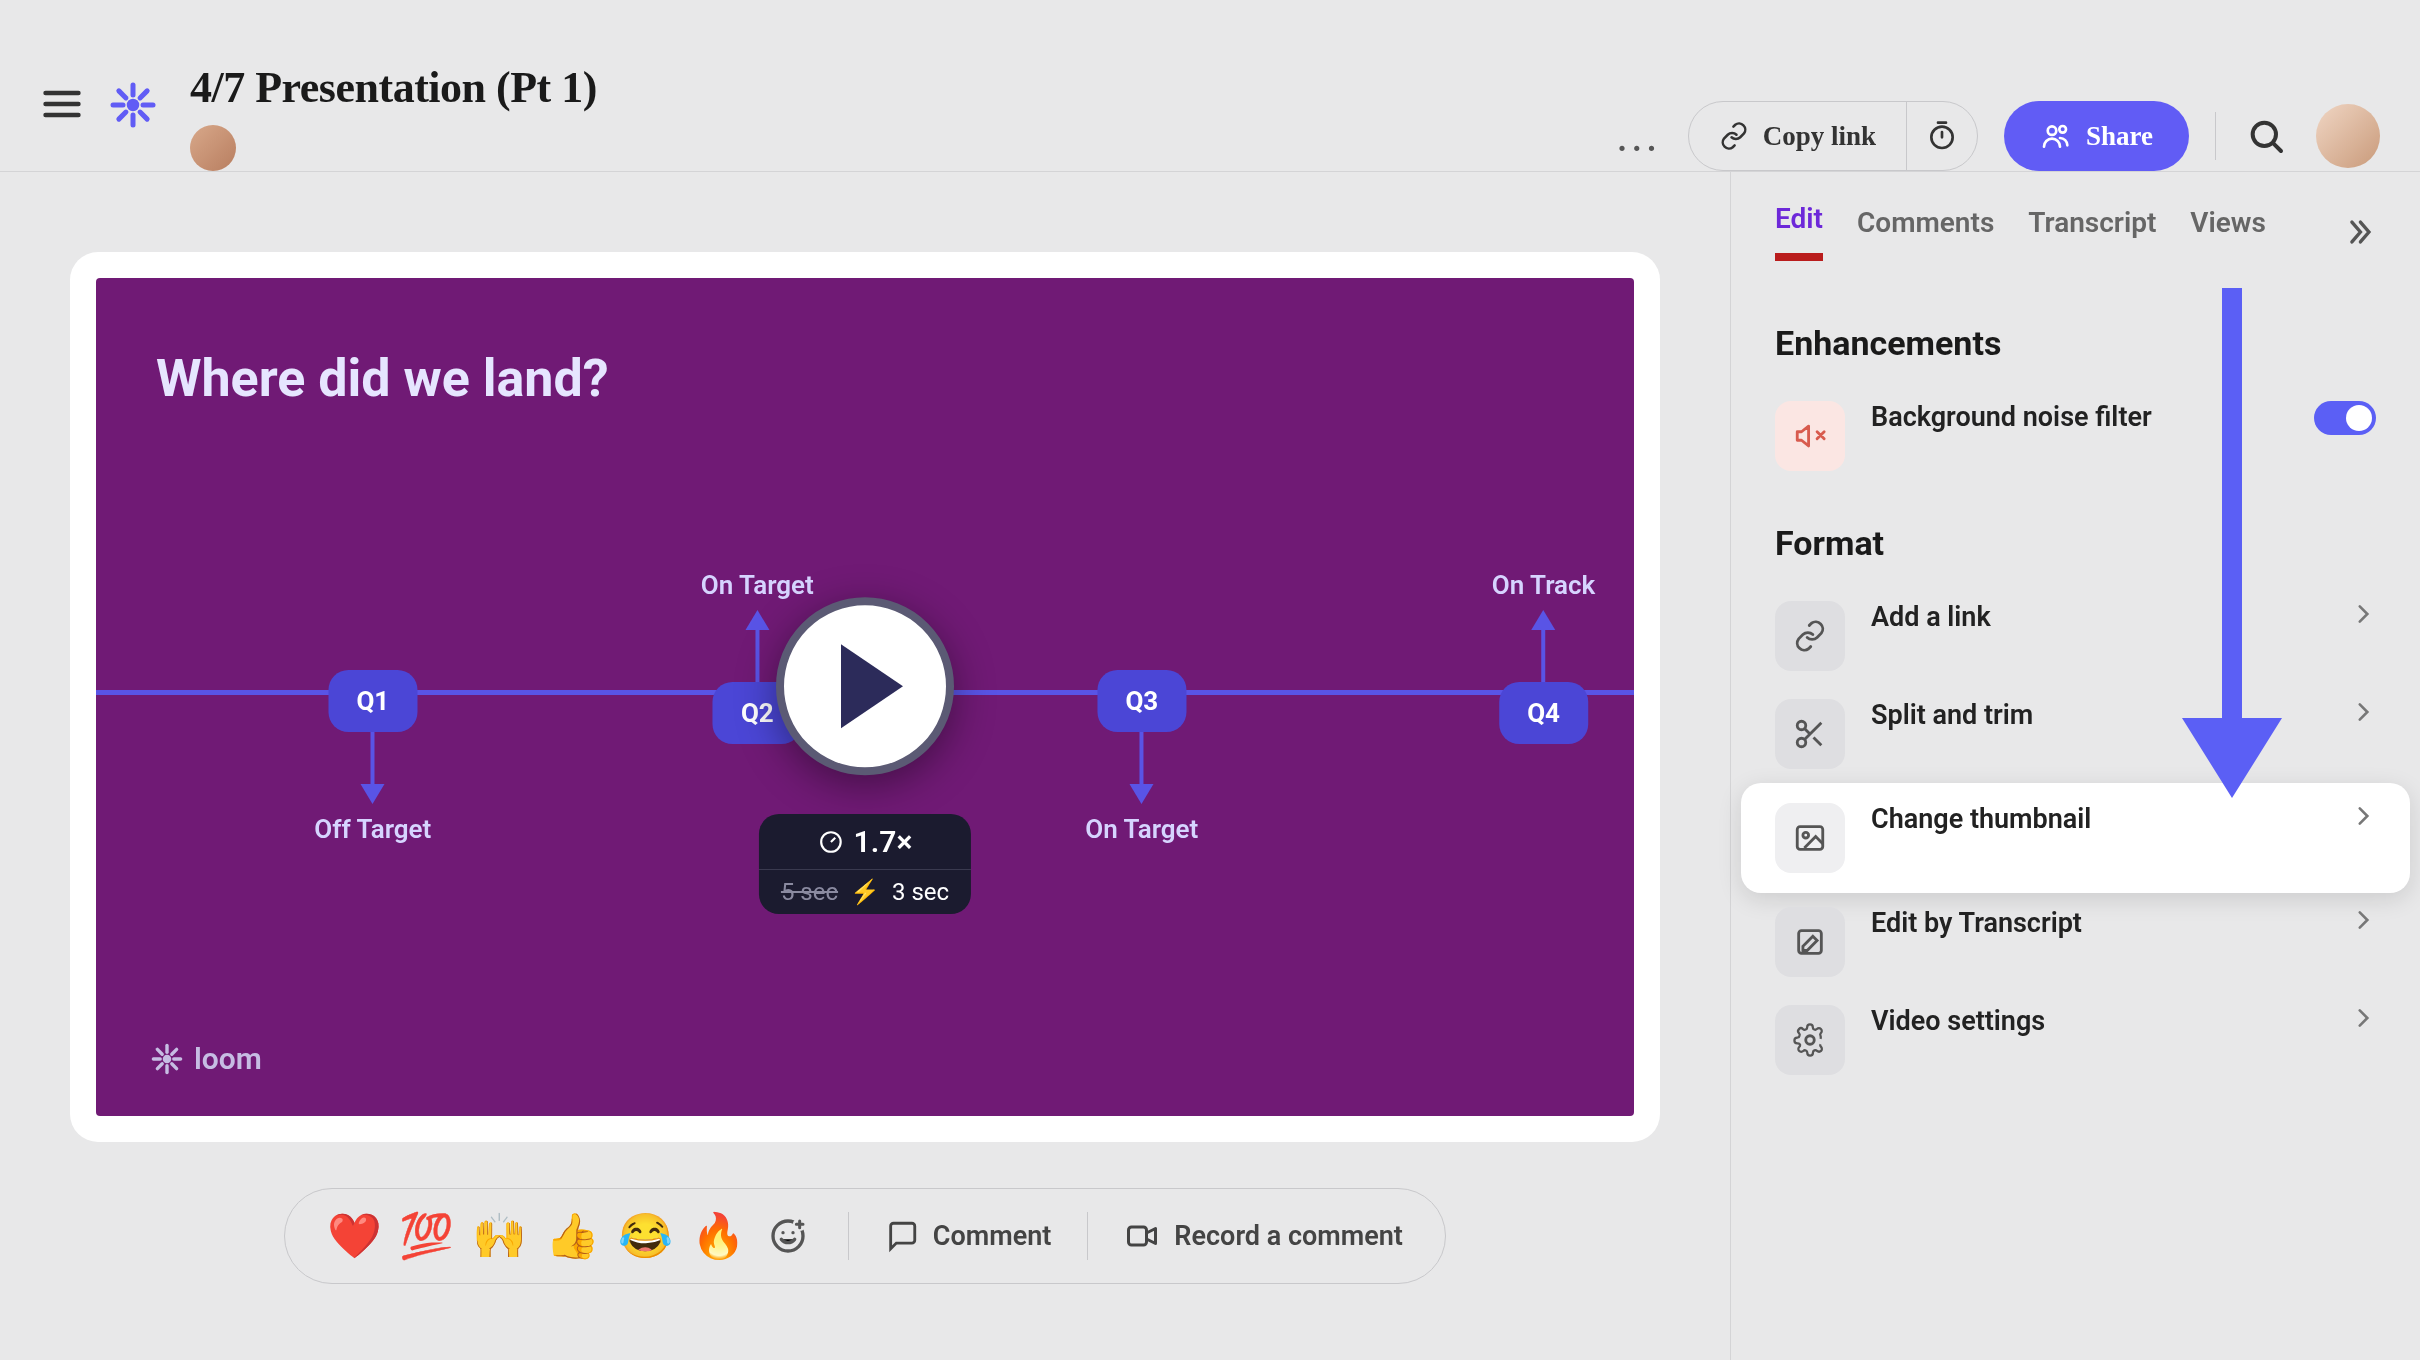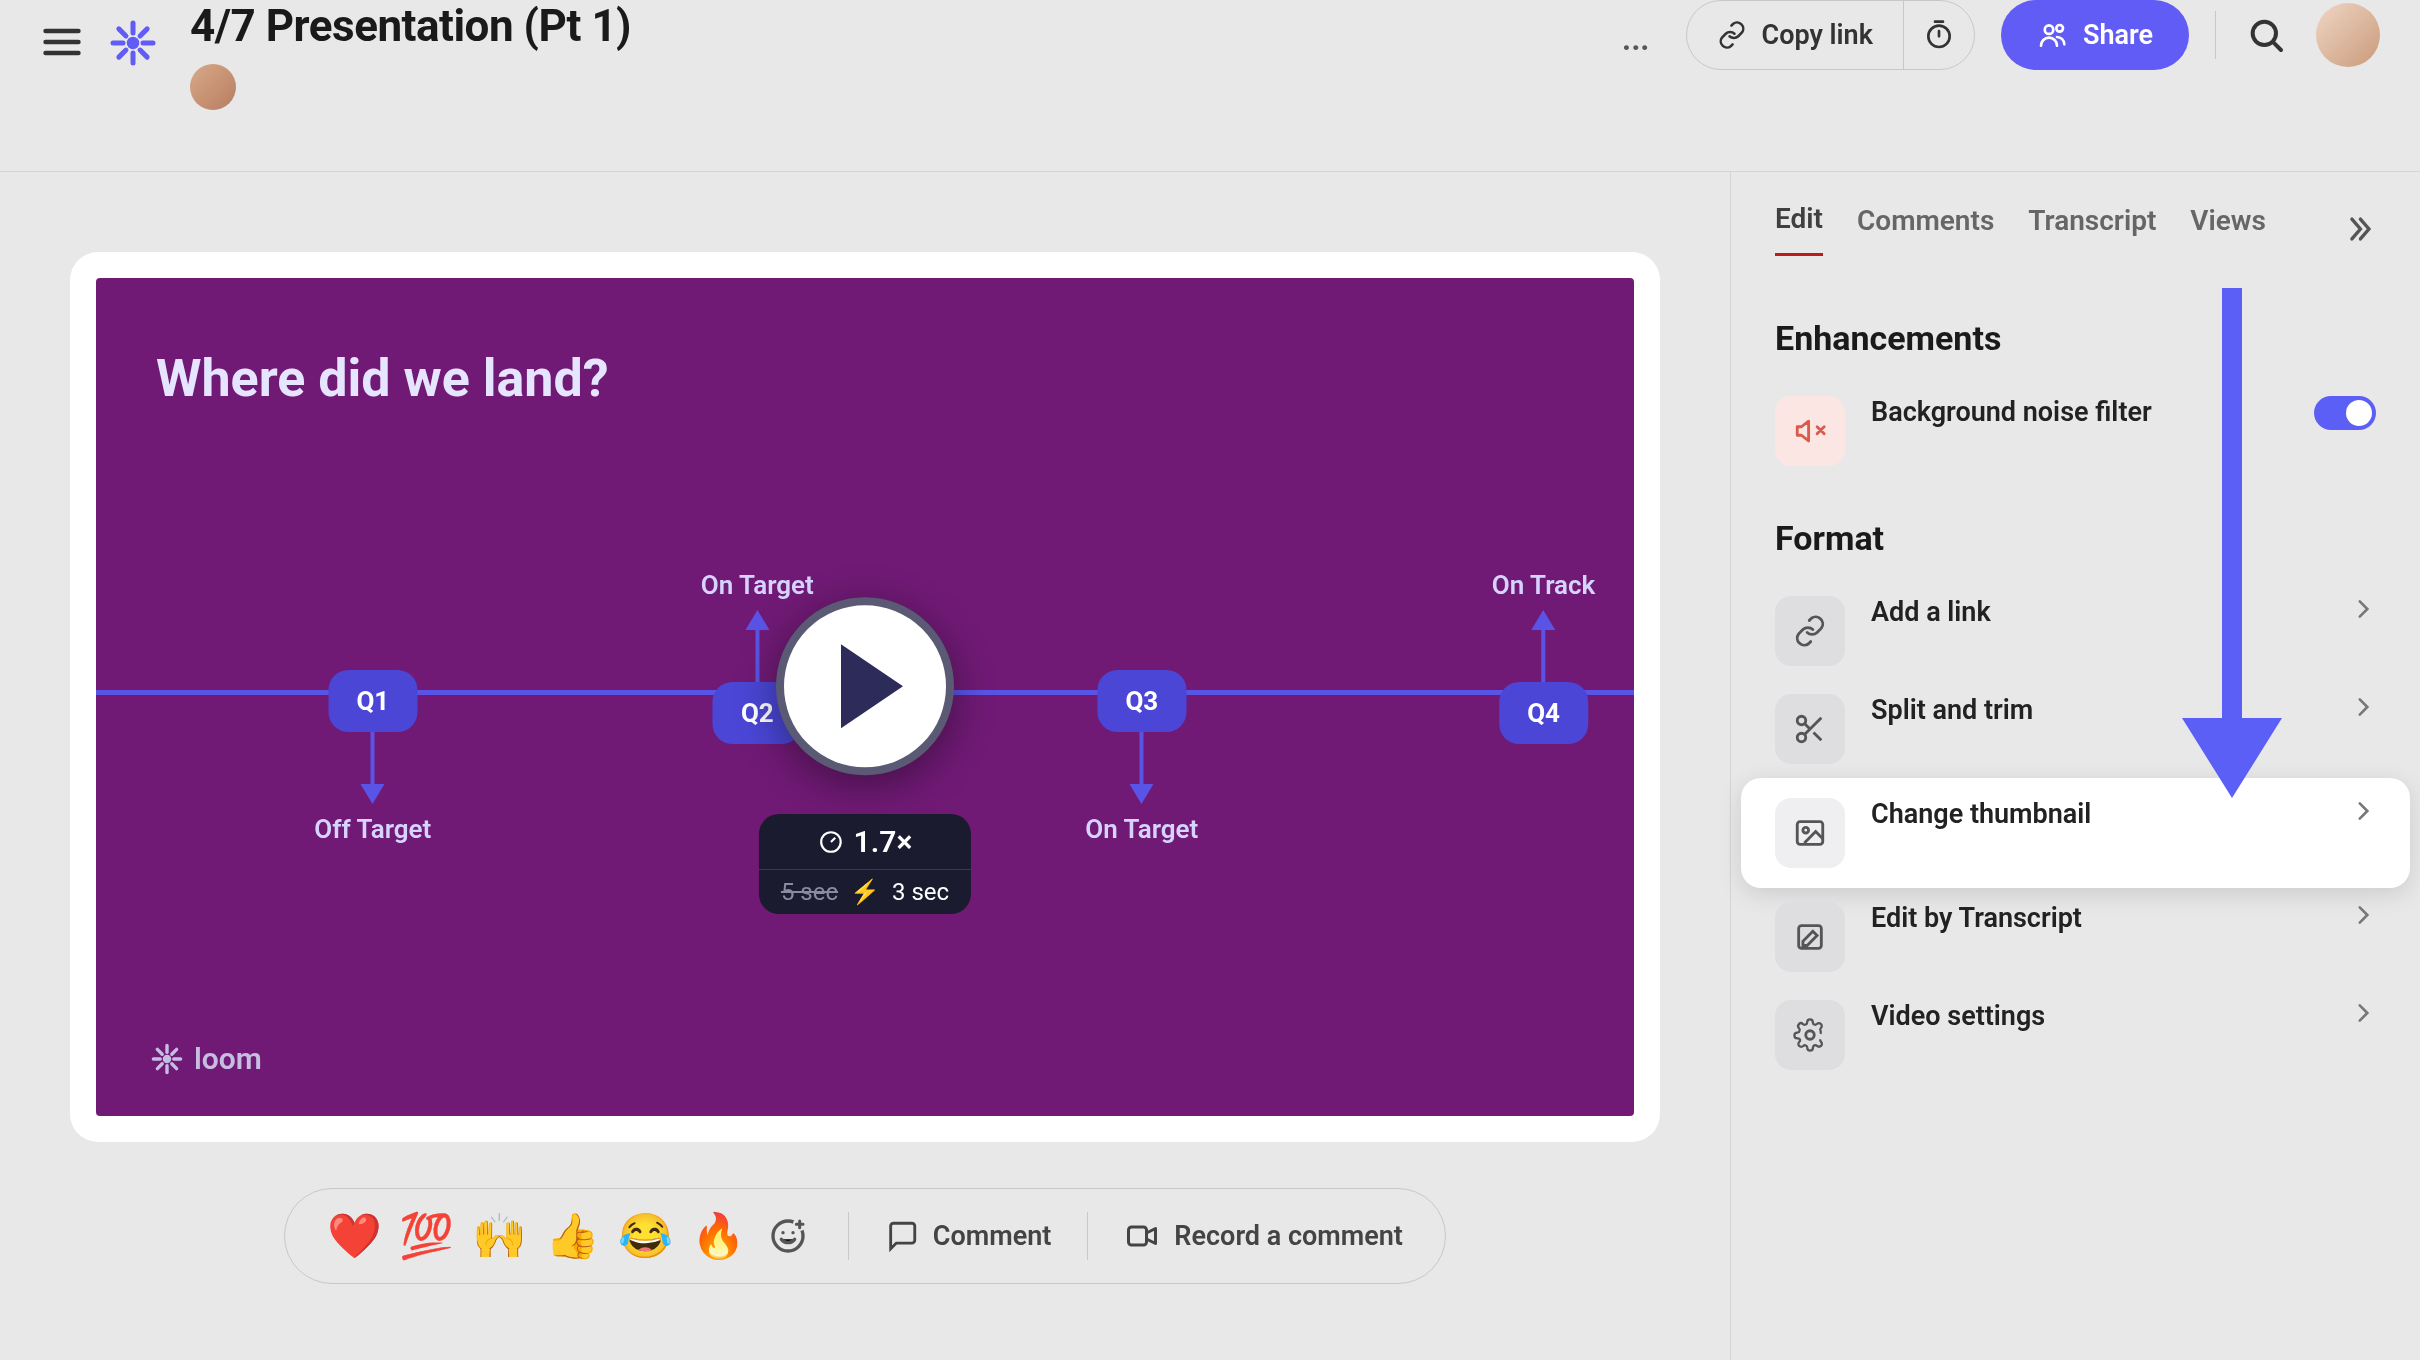--- a/index.html
+++ b/index.html
@@ -1,20 +1,20 @@
 <!DOCTYPE html>
 <html><head>
 <meta charset="utf-8">
 <style>
   * { box-sizing: border-box; margin: 0; padding: 0; }
   html, body { width: 2420px; height: 1360px; font-family: -apple-system, BlinkMacSystemFont, "Segoe UI", Roboto, sans-serif; background: #e8e8e9; overflow: hidden; }
   body { transform-origin: top left; }
 
   
-  .topbar { width: 100%; height: 172px; display: flex; align-items: flex-start; padding: 0 40px; border-bottom: 1px solid #d4d4d6; }
+  .topbar { width: 100%; height: 172px; display: flex; align-items: flex-end; padding: 0 40px; border-bottom: 1px solid #d4d4d6; font-family: Liberation Serif, serif; }
   .tb-left { display: flex; align-items: flex-start; gap: 24px; }
   .hamburger { width: 44px; height: 44px; margin-top: 20px; cursor: pointer; }
   .hamburger svg { width: 44px; height: 44px; }
   .logo { width: 50px; height: 50px; margin-top: 18px; }
   .title-block { display: flex; flex-direction: column; gap: 12px; margin-left: 8px; }
   .page-title { font-size: 44px; font-weight: 700; color: #1a1a1a; letter-spacing: -0.5px; }
   .owner-avatar { width: 46px; height: 46px; border-radius: 50%; background: linear-gradient(135deg,#d8a88a,#b87e60); }
   .tb-right { margin-left: auto; display: flex; align-items: center; gap: 26px; }
   .icon-btn { width: 48px; height: 48px; display: flex; align-items: center; justify-content: center; cursor: pointer; color: #333; }
   .more-dots { font-size: 44px; letter-spacing: 2px; color: #565656; }
@@ -60,21 +60,21 @@
 
   
   .reaction-bar { margin-top: 46px; height: 96px; padding: 0 42px; border: 1.5px solid #c8c8cb; border-radius: 48px; display: flex; align-items: center; gap: 18px; background: #e8e8e9; }
   .emoji { font-size: 44px; cursor: pointer; }
   .rb-div { width: 1px; height: 48px; background: #c8c8cb; margin: 0 18px; }
   .rb-btn { display: flex; align-items: center; gap: 14px; font-size: 27px; font-weight: 600; color: #444; cursor: pointer; }
 
   
   .side-tabs { display: flex; gap: 34px; padding: 0 44px 24px; align-items: center; font-size: 28px; font-weight: 600; color: #666; }
   .side-tab { padding-bottom: 18px; cursor: pointer; }
-  .side-tab.active { color: #404040; border-bottom: 3px solid #b91c1c; }
+  .side-tab.active { color: #6d28d9; border-bottom: 8px solid #b91c1c; }
   .side-collapse { margin-left: auto; cursor: pointer; color: #555; }
 
   .sec-title { font-size: 34px; font-weight: 700; color: #1a1a1a; padding: 38px 44px 24px; }
   .row { display: flex; align-items: flex-start; gap: 26px; padding: 14px 44px; cursor: pointer; }
   .row-icon { width: 70px; height: 70px; border-radius: 16px; background: #dedee1; display: flex; align-items: center; justify-content: center; color: #555; flex-shrink: 0; }
   .row-icon.red { background: #fbe6e3; color: #d85b4e; }
   .row-label { font-size: 27px; font-weight: 600; color: #222; }
   .row .chev { margin-left: auto; color: #777; }
   .toggle { margin-left: auto; width: 62px; height: 34px; border-radius: 17px; background: #5b5ff5; position: relative; cursor: pointer; }
   .toggle::after { content: ''; position: absolute; right: 4px; top: 4px; width: 26px; height: 26px; border-radius: 50%; background: #fff; }

